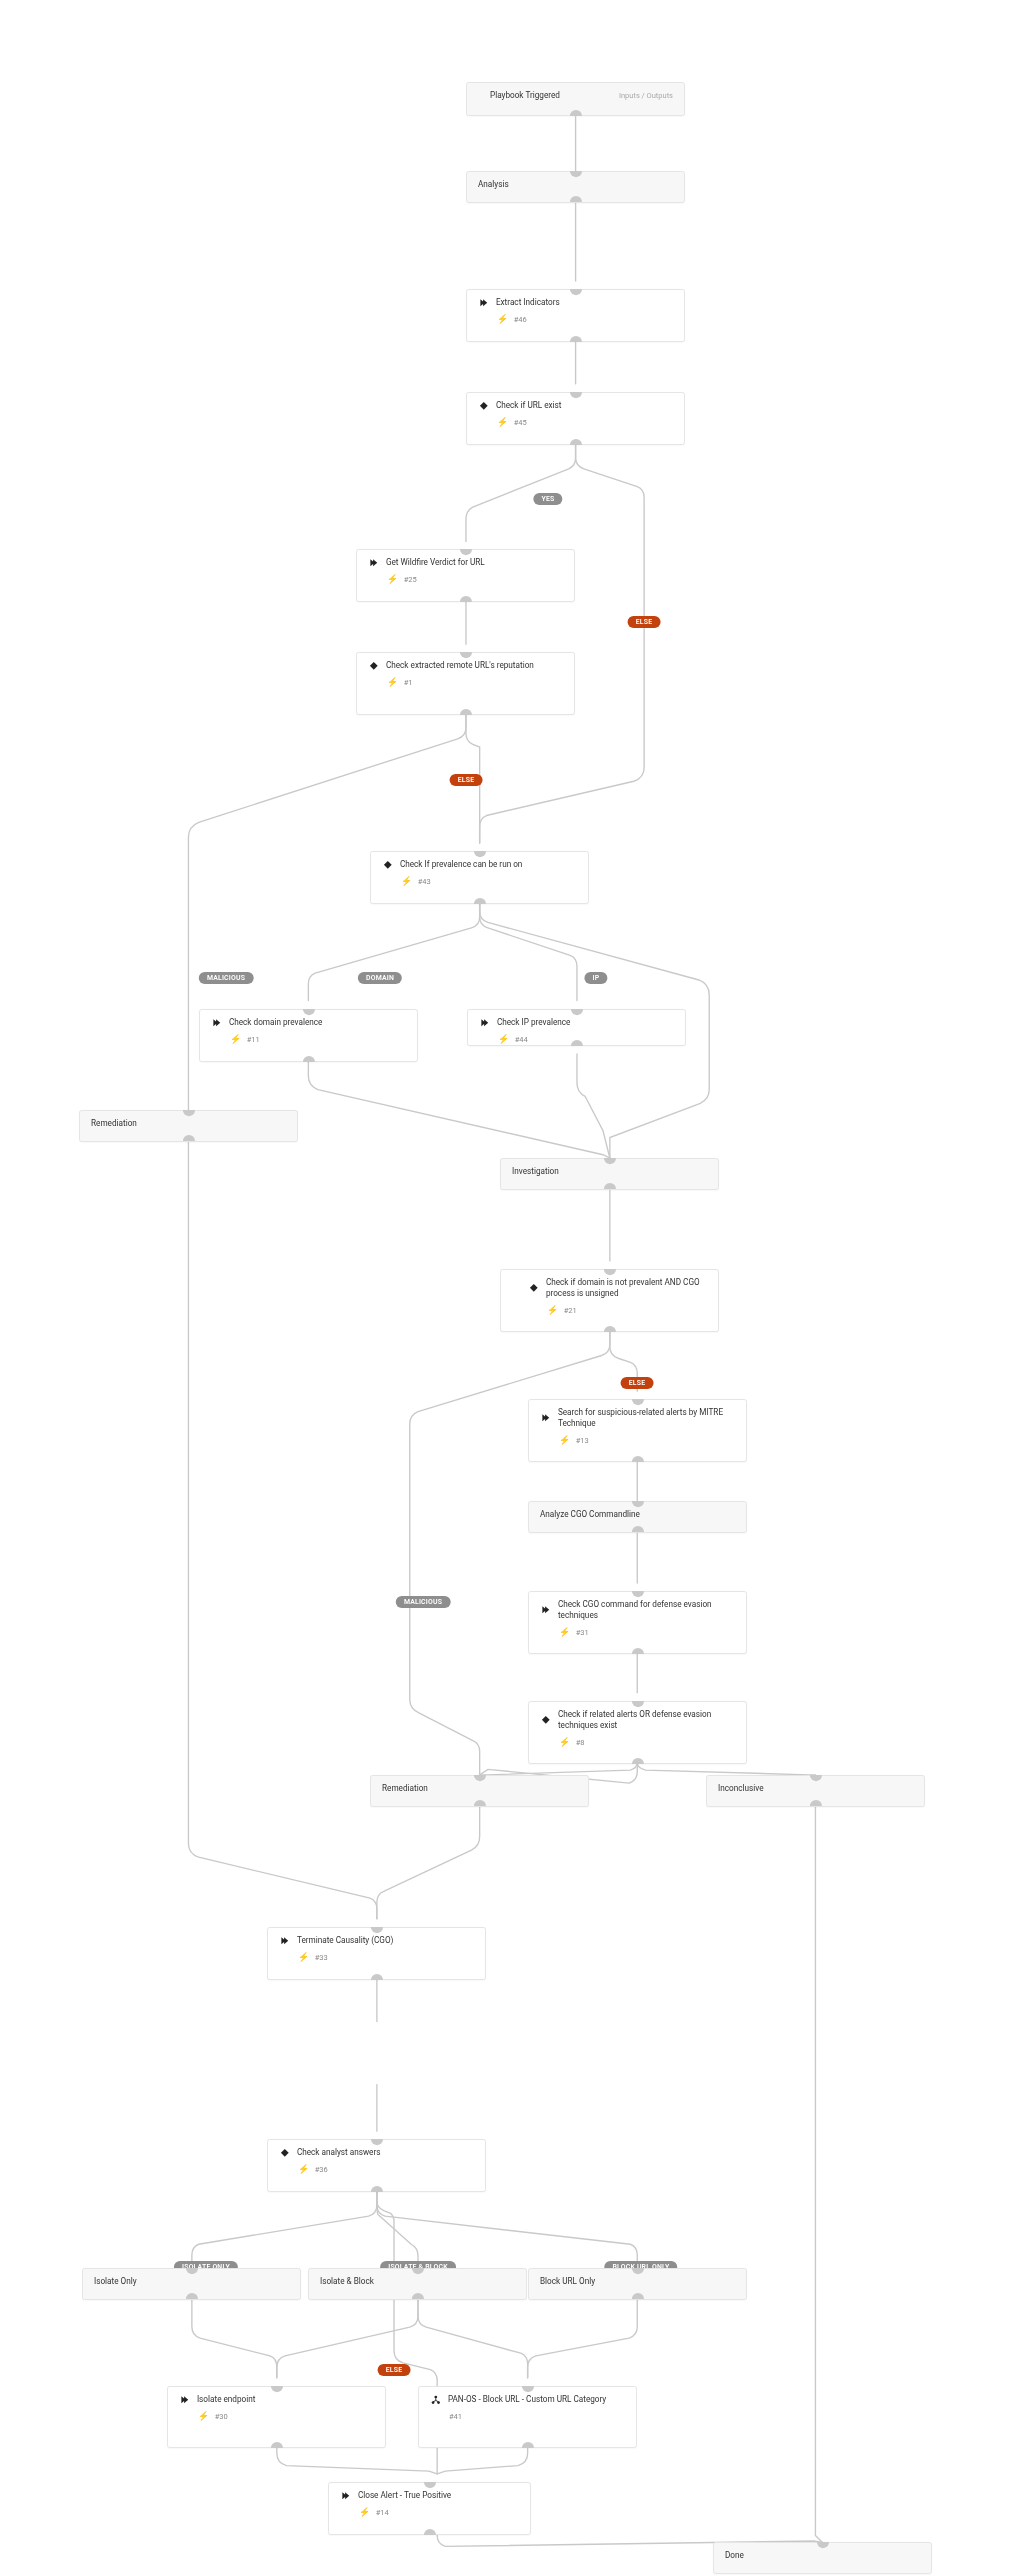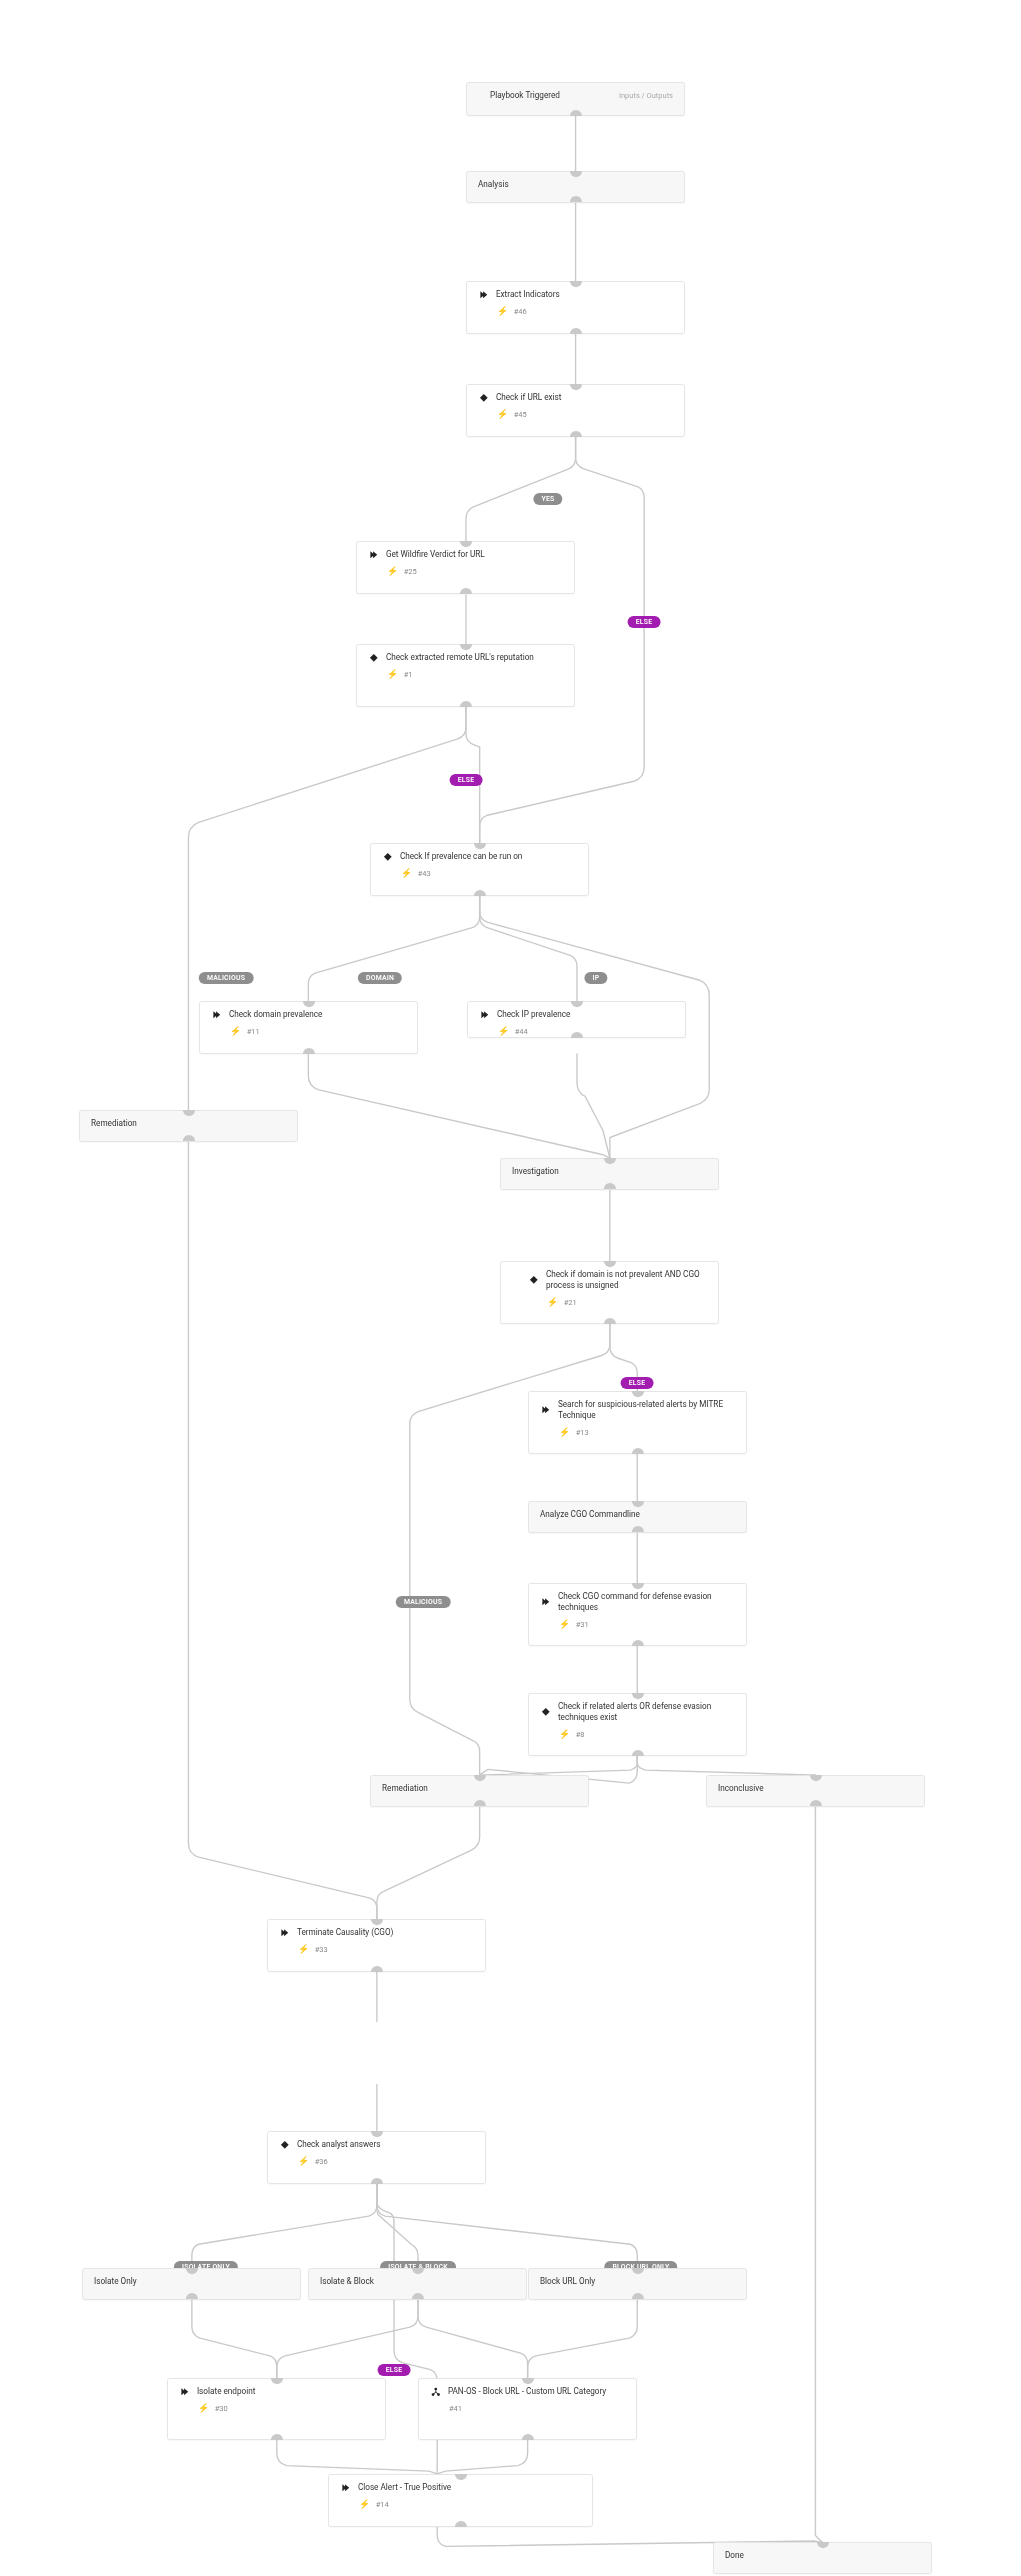--- a/index.html
+++ b/index.html
@@ -1,36 +1,36 @@
 <!DOCTYPE html>
 <html><head>
 <meta charset="utf-8">
 <style>
   html,body{margin:0;padding:0;background:#fff;font-family:-apple-system,BlinkMacSystemFont,"Segoe UI",Roboto,Arial,sans-serif;font-size:8.2px;color:#333;}
   .canvas{position:relative;width:1021px;height:2576px;}
   svg.lines{position:absolute;top:0;left:0;pointer-events:none;}
   .node{position:absolute;box-sizing:border-box;border:0.7px solid #e5e5e5;border-radius:2.7px;background:#fff;box-shadow:0 0.7px 1.4px rgba(0,0,0,0.03);}
   .start{background:#f7f7f7;padding-left:12px;}
   .section{background:#f7f7f7;}
-  .task{background:#fff;}
+  .task{background:#fff;margin-top:8px;}
   .hdr{display:flex;align-items:center;gap:6.9px;padding:6.9px 11px;font-size:8.2px;color:#333;}
   .task .hdr{border-bottom:none;}
   .title{flex:1;line-height:1.35;}
   .sub{padding:0 11px 6.9px 30px;display:flex;align-items:center;gap:5.5px;color:#888;font-size:7.5px;}
   .bolt{color:#f5a623;font-size:9px;line-height:1;}
   .io{color:#aaa;font-size:7.5px;}
   .icon{width:11px;height:11px;display:flex;align-items:center;justify-content:center;flex-shrink:0;}
   .icon svg{display:block;}
   .dock{position:absolute;width:12.3px;height:6.2px;left:50%;transform:translateX(-50%);}
   .dock.top{top:-0.7px;}
   .dock.bot{bottom:-0.7px;}
   .dock svg{display:block;}
   .pill{position:absolute;transform:translate(-50%,-50%);padding:2.1px 8.2px;border-radius:8.2px;font-size:6.9px;font-weight:600;color:#fff;white-space:nowrap;letter-spacing:0.2px;margin-top:19px;}
   .pill.grey{background:#8e8e8e;}
-  .pill.dark{background:#a21caf;}
+  .pill.dark{background:#c2410c;}
 </style>
 </head>
 <body>
 
 <div class="canvas">
 
 <svg class="lines" width="1021" height="2576" viewBox="0 0 1490 3759">
   <defs></defs>
   <g stroke="#c9c9c9" stroke-width="2" fill="none" stroke-linecap="round">
 
@@ -652,21 +652,21 @@
   <div class="sub">
         <span>#41</span>
       </div>
   <div class="dock bot">
         <svg width="12.3" height="6.2" viewBox="0 0 18 9">
           <path d="M0 9 A9 9 0 0 1 18 9 Z" fill="#c9c9c9"></path>
         </svg>
       </div>
 </div>
 
-<div class="node task" style="left:328px;top:2474px;width:265px;height:53px;">
+<div class="node task" style="left:328px;top:2474px;width:203px;height:53px;">
   <div class="dock top">
         <svg width="12.3" height="6.2" viewBox="0 0 18 9">
           <path d="M0 0 A9 9 0 0 0 18 0 Z" fill="#c9c9c9"></path>
         </svg>
       </div>
   <div class="hdr">
         <span class="icon">
           <svg width="9.6" height="9.6" viewBox="0 0 14 14">
             <path d="M2 2 L8 7 L2 12 M6 2 L12 7 L6 12" fill="#222"></path>
           </svg>

